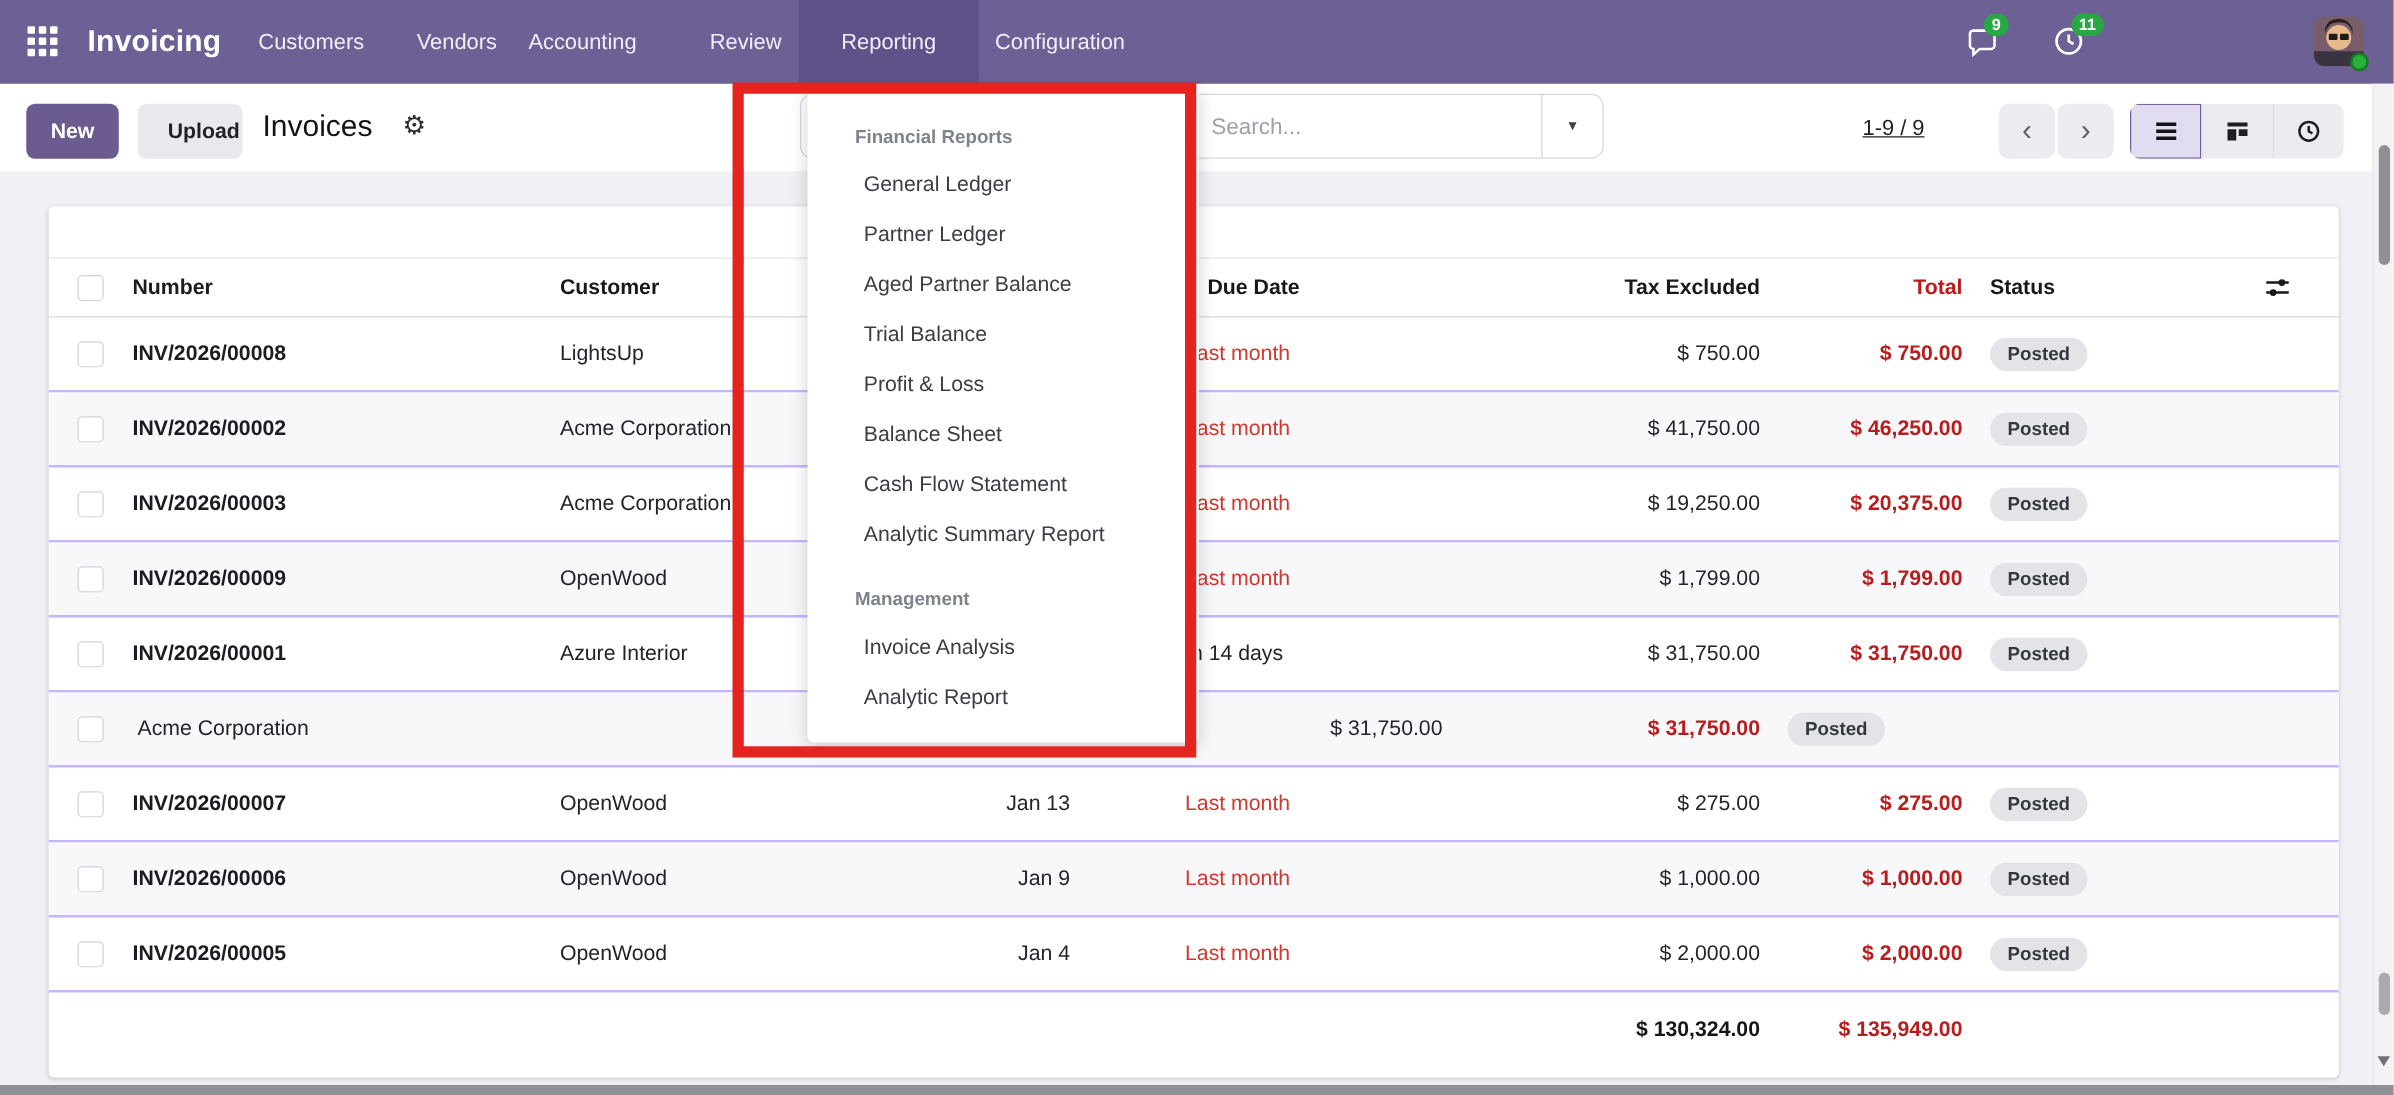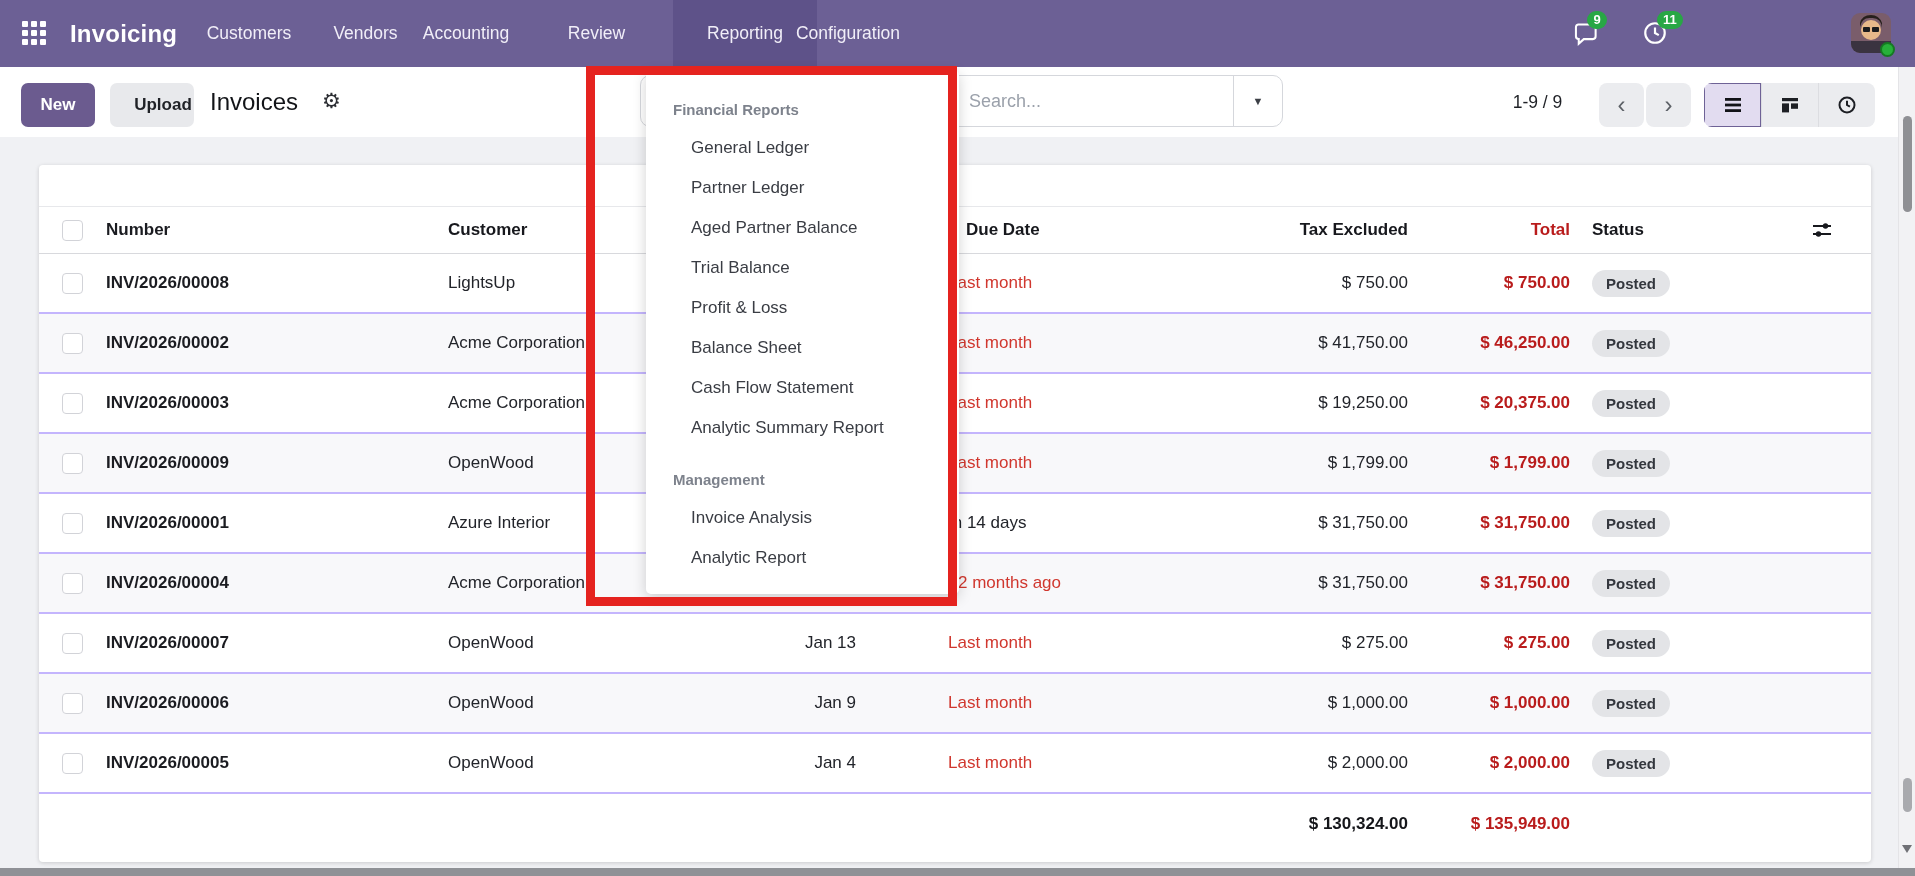--- a/index.html
+++ b/index.html
@@ -6,21 +6,21 @@
   html,body { width:1915px; height:876px; overflow:hidden; }
   body { font-family:"Liberation Sans","DejaVu Sans",sans-serif; background:#f0f1f4; position:relative; }
 
   
   .navbar { position:absolute; left:0; top:0; width:1915px; height:67px; background:#6c6095; color:#fff; z-index:10; }
   .apps-icon { position:absolute; left:22px; top:21px; width:26px; height:26px;
     display:grid; grid-template-columns:repeat(3,6px); grid-template-rows:repeat(3,6px); gap:3px; cursor:pointer; }
   .apps-icon span { background:#fff; width:6px; height:6px; border-radius:1px; }
   .brand { position:absolute; left:70px; top:0; height:67px; line-height:67px; font-size:24px; font-weight:600; letter-spacing:.2px; }
   .nav-item { position:absolute; top:0; height:67px; line-height:67px; text-align:center; font-size:17.5px; color:#f1eef8; cursor:pointer; }
-  .nav-item.active { background:#5e5289;margin-left:34px; }
+  .nav-item.active { background:#5e5289; }
   .nav-item:nth-child(1){ left:199px; width:100px; }
   .nav-item:nth-child(2){ left:327px; width:77px; }
   .nav-item:nth-child(3){ left:413px; width:106px; }
   .nav-item:nth-child(4){ left:564px; width:65px; }
   .nav-item:nth-child(5){ left:639px; width:144px; }
   .nav-item:nth-child(6){ left:791px; width:114px; }
   .nav-icon-wrap { position:absolute; top:20px; width:27px; height:27px; }
   .nav-icon-wrap svg { display:block; }
   .nav-badge { position:absolute; top:-9px; left:15px; background:#28a745; color:#fff; font-size:13px; font-weight:700;
     border-radius:10px; padding:1px 6px; min-width:20px; text-align:center; line-height:16px; }
@@ -38,22 +38,22 @@
     border:none; border-radius:7px; font-size:17px; font-weight:600; font-family:inherit; cursor:pointer;padding-left:22px; }
   .view-title { position:absolute; left:210px; top:0; height:70px; line-height:70px; font-size:24px; color:#121418; font-weight:500; }
   .gear { position:absolute; left:322px; top:0; height:70px; line-height:68px; font-size:21px; color:#2c2e33; cursor:pointer; }
   .search-box { position:absolute; left:640px; top:8px; width:643px; height:52px; border:1.5px solid #d5d7dc;
     border-radius:10px; background:#fff; z-index:1; }
   .search-box input { position:absolute; left:0; top:0; width:594px; height:100%; border:none; outline:none;
     font-size:18px; color:#333; padding-left:328px; font-family:inherit; background:transparent; }
   .search-box input::placeholder { color:#9ba1ab; }
   .search-caret { position:absolute; right:0; top:0; width:49px; height:100%; border-left:1.5px solid #d5d7dc;
     display:flex; align-items:center; justify-content:center; font-size:11px; color:#3c3f46; cursor:pointer; }
-  .pager-text { position:absolute; left:1490px; top:0; width:95px; height:70px; line-height:70px; text-align:center;
-    font-size:17.5px; color:#1e2025; cursor:pointer; }
+  .pager-text { position:absolute; left:1490px; top:0; width:95px; height:70px; line-height:70px; text-align:left;
+    font-size:17.5px; color:#1e2025; cursor:pointer;text-decoration:underline; }
   .pg-btn { position:absolute; top:16px; width:45px; height:44px; background:#ebecef; border:none; border-radius:8px;
     font-size:24px; color:#5d6167; line-height:40px; cursor:pointer; font-family:inherit; }
   .pg-prev { left:1599px; } .pg-next { left:1646px; }
   .view-switch { position:absolute; left:1704px; top:16px; height:44px; display:flex; border-radius:8px; overflow:hidden; }
   .vs-btn { width:57px; height:44px; display:flex; align-items:center; justify-content:center; background:#ebecef;
     border:none; color:#1d1f24; cursor:pointer; border-left:1px solid #dcdde1; }
   .vs-btn:first-child { border-left:none; }
   .vs-btn.active { background:#e2dcf0; outline:1.5px solid #6e6296; outline-offset:-1.5px; color:#121318; }
 
   
@@ -79,21 +79,21 @@
   .c-status { padding-left:18px; }
   .badge { display:inline-block; background:#e3e4e7; color:#34373e; border-radius:14px; padding:5px 14px;
     font-size:15px; font-weight:600; cursor:pointer; }
   .c-extra { display:flex; justify-content:flex-end; padding-right:38px; color:#17181d; }
   .sliders-icon { cursor:pointer; }
   .trow-total { height:60px; font-size:17px; font-weight:700; color:#15161a; }
 
   
   .dropdown { position:absolute; left:646px; top:70px; width:313px; height:524px; background:#fff; z-index:40;
     border-radius:5px; box-shadow:0 4px 14px rgba(0,0,0,.18); padding-top:22px; }
-  .menu-section { height:36px; line-height:36px; padding-left:27px; font-size:15px; font-weight:600; color:#7d828c; }
+  .menu-section { height:36px; line-height:36px; padding-left:38px; font-size:15px; font-weight:600; color:#7d828c; }
   .menu-section + .menu-section, .menu-item + .menu-section { margin-top:14px; }
   .menu-item { height:40px; line-height:40px; padding-left:45px; font-size:17px; color:#3a3d44; cursor:pointer; }
 
   
   .annotation { position:absolute; left:586px; top:66px; width:371px; height:540px; border:9px solid #e5231f;
     z-index:50; pointer-events:none; }
 
   
   .scrollbar { position:absolute; right:0; top:67px; width:17px; height:809px; background:#f2f2f4; border-left:1px solid #e4e4e7; z-index:55; }
   .sb-thumb { position:absolute; left:4px; top:49px; width:9px; height:96px; background:#8f9094; border-radius:5px; cursor:pointer; }
@@ -294,21 +294,20 @@
     <div class="cell c-total">$ 31,750.00</div>
     <div class="cell c-status">
       <span class="badge">Posted</span>
     </div>
     <div class="cell c-extra"></div>
   </div>
         <div class="trow">
     <div class="cell c-check">
       <span class="checkbox"></span>
     </div>
-    <div class="cell c-number">INV/2026/00004</div>
     <div class="cell c-customer">Acme Corporation</div>
     <div class="cell c-invdate"></div>
     <div class="cell c-due overdue">2 months ago</div>
     <div class="cell c-tax">$ 31,750.00</div>
     <div class="cell c-total">$ 31,750.00</div>
     <div class="cell c-status">
       <span class="badge">Posted</span>
     </div>
     <div class="cell c-extra"></div>
   </div>

